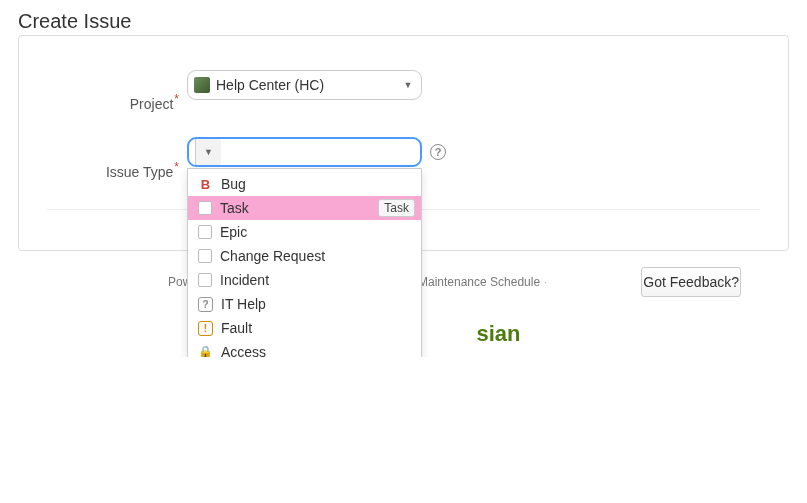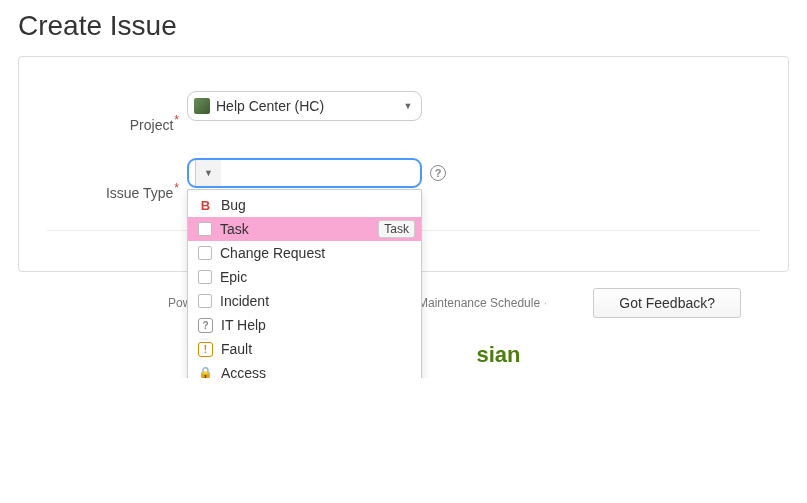--- a/index.html
+++ b/index.html
@@ -4,24 +4,24 @@
 <style>
   * { box-sizing: border-box; margin: 0; padding: 0; }
   body {
     font-family: -apple-system, BlinkMacSystemFont, "Segoe UI", Arial, sans-serif;
     font-size: 14px;
     color: #333;
     background: #fff;
     padding: 10px 18px;
   }
   .title {
-    font-size: 28px;
+    font-size: 20px;
     font-weight: 400;
     color: #333;
-    margin-bottom: 14px;
+    margin-bottom: 2px;
   }
   .panel {
     border: 1px solid #ddd;
     border-radius: 4px;
     padding: 22px 28px 40px 28px;
     position: relative;
     min-height: 180px;
   }
   .form-row {
     display: flex;
@@ -201,21 +201,21 @@
   .footer-left { position:absolute; left:150px; top:0; }
   .footer-mid { position:absolute; left:400px; top:0; }
   .footer-dot { color:#bbb; }
   .feedback-btn {
     position: absolute;
     right: 48px;
     top: -8px;
     border: 1px solid #ccc;
     border-radius: 3px;
     background: linear-gradient(#fff,#f4f4f4);
-    padding: 6px 25px;
+    padding: 6px 1px;
     font-size: 14px;
     color: #333;
   }
   .brand {
     text-align: center;
     margin-top: 46px;
     font-size: 22px;
     font-weight: bold;
     color: #4d7c0f;
     position: relative;
@@ -259,25 +259,25 @@
             <span class="inline-icon icon-bug">B</span>
             <span>Bug</span>
           </div>
           <div class="dd-item hover">
             <span class="inline-icon icon-box"></span>
             <span>Task</span>
             <span class="tooltip">Task</span>
           </div>
           <div class="dd-item">
             <span class="inline-icon icon-box"></span>
+            <span>Epic</span>
+          </div>
+          <div class="dd-item">
+            <span class="inline-icon icon-box"></span>
             <span>Change Request</span>
-          </div>
-          <div class="dd-item">
-            <span class="inline-icon icon-box"></span>
-            <span>Epic</span>
           </div>
           <div class="dd-item">
             <span class="inline-icon icon-box"></span>
             <span>Incident</span>
           </div>
           <div class="dd-item">
             <span class="inline-icon icon-help">?</span>
             <span>IT Help</span>
           </div>
           <div class="dd-item">

